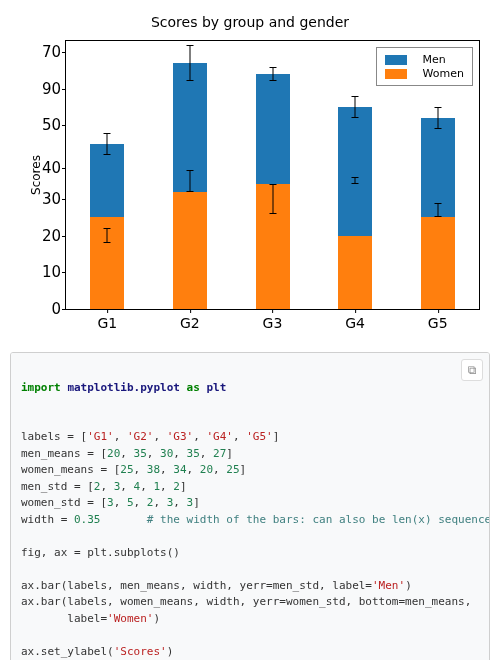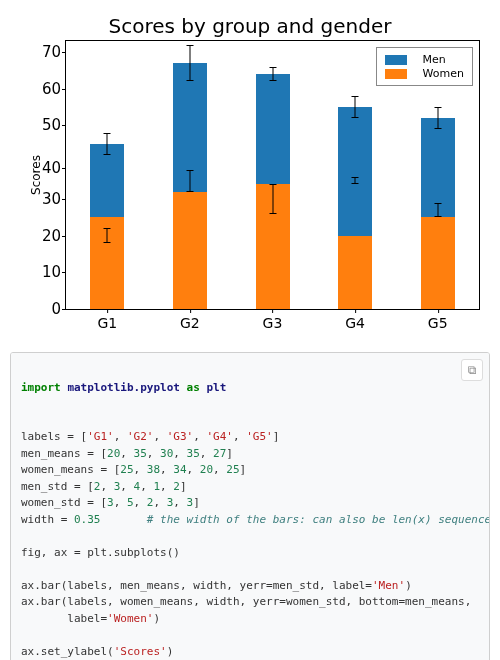--- a/index.html
+++ b/index.html
@@ -14,21 +14,21 @@
   .chart-box{
     width:480px;
     height:330px;
     position:relative;
     margin-bottom:12px;
   }
   .chart-title{
     position:absolute;
     top:4px;left:0;right:0;
     text-align:center;
-    font-size:20px;
+    font-size:14px;
   }
   .plot-area{
     position:absolute;
     left:55px;  
     right:10px;
     top:30px;
     bottom:30px;
     border:1px solid #000;
     background:#fff;
     overflow:visible;
@@ -79,21 +79,21 @@
     border:1px solid #ddd;border-radius:3px;
     background:#fff;
     display:flex;align-items:center;justify-content:center;
     cursor:pointer;font-size:12px;color:#888;
   }
   .kw{color:#008000;font-weight:bold;}     
   .nn{color:#19177c;font-weight:bold;}    
   .alias{color:#19177c;font-weight:bold}
   .str{color:#ba2121;}                    
   .num{color:#208050;}                    
-  .com{color:#408080;font-style:italic;}  
+  .com{color:#408080;}  
 </style>
 </head>
 <body>
 
 <div class="chart-box">
   <div class="chart-title">Scores by group and gender</div>
   <div class="ylab">Scores</div>
 
   <div class="plot-area" id="plot">
 
@@ -107,21 +107,21 @@
         <span>Women</span>
       </div>
     </div>
 
   <div class="ytick" style="bottom: 0px;">0</div>
       <div class="ytick" style="bottom: 36.7123px;">10</div>
       <div class="ytick" style="bottom: 73.4247px;">20</div>
       <div class="ytick" style="bottom: 110.137px;">30</div>
       <div class="ytick" style="bottom: 141px;">40</div>
       <div class="ytick" style="bottom: 183.562px;">50</div>
-      <div class="ytick" style="bottom: 220.274px;">60</div>
+      <div class="ytick" style="bottom: 220.274px;">90</div>
       <div class="ytick" style="bottom: 256.986px;">70</div>
       <div class="xtick" style="left: 41.3px;">G1</div>
       <div class="slot" style="left: 41.3px; height: 165.205px; display: flex; flex-direction: column-reverse; position: absolute;">
         <div class="bar women" style="height: 91.7808px;"></div>
         <div class="bar men" style="height: 73.4247px;"></div>
         <div class="err" style="bottom: 66.0822px; height: 14.6849px; position: absolute;"></div>
         <div class="err" style="bottom: 154.192px; height: 22.0274px; position: absolute;"></div>
       </div>
       <div class="xtick" style="left: 123.9px;">G2</div>
       <div class="slot" style="left: 123.9px; height: 245.973px; display: flex; flex-direction: column-reverse; position: absolute;">

